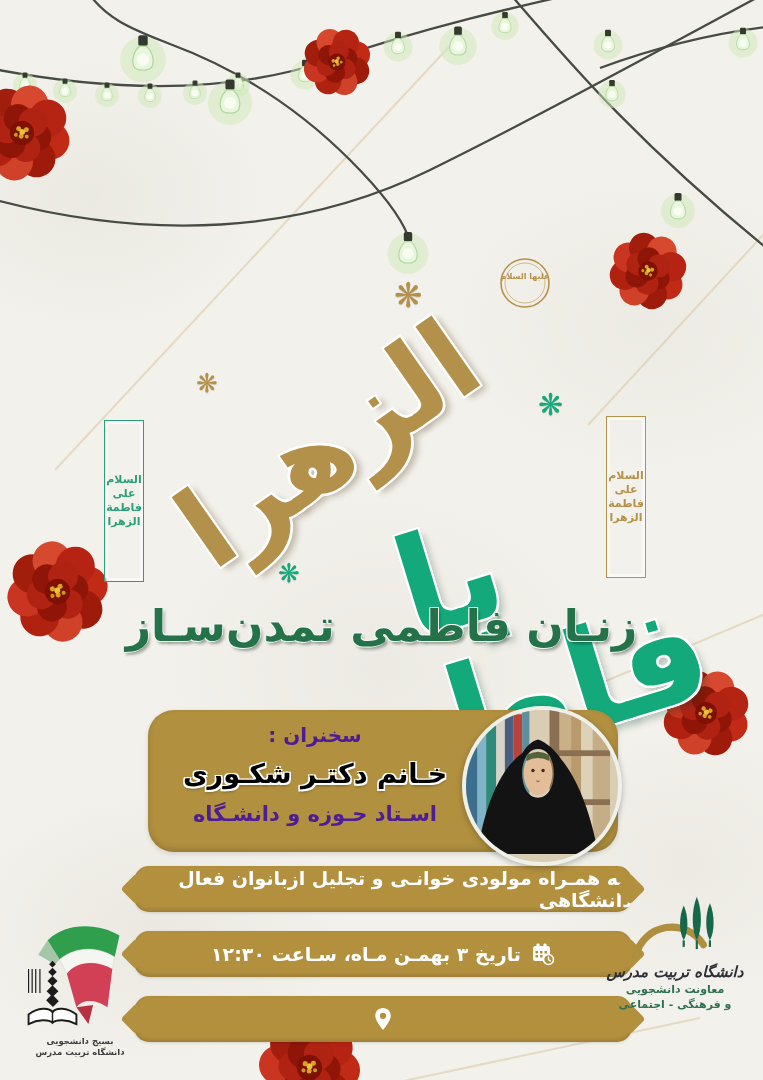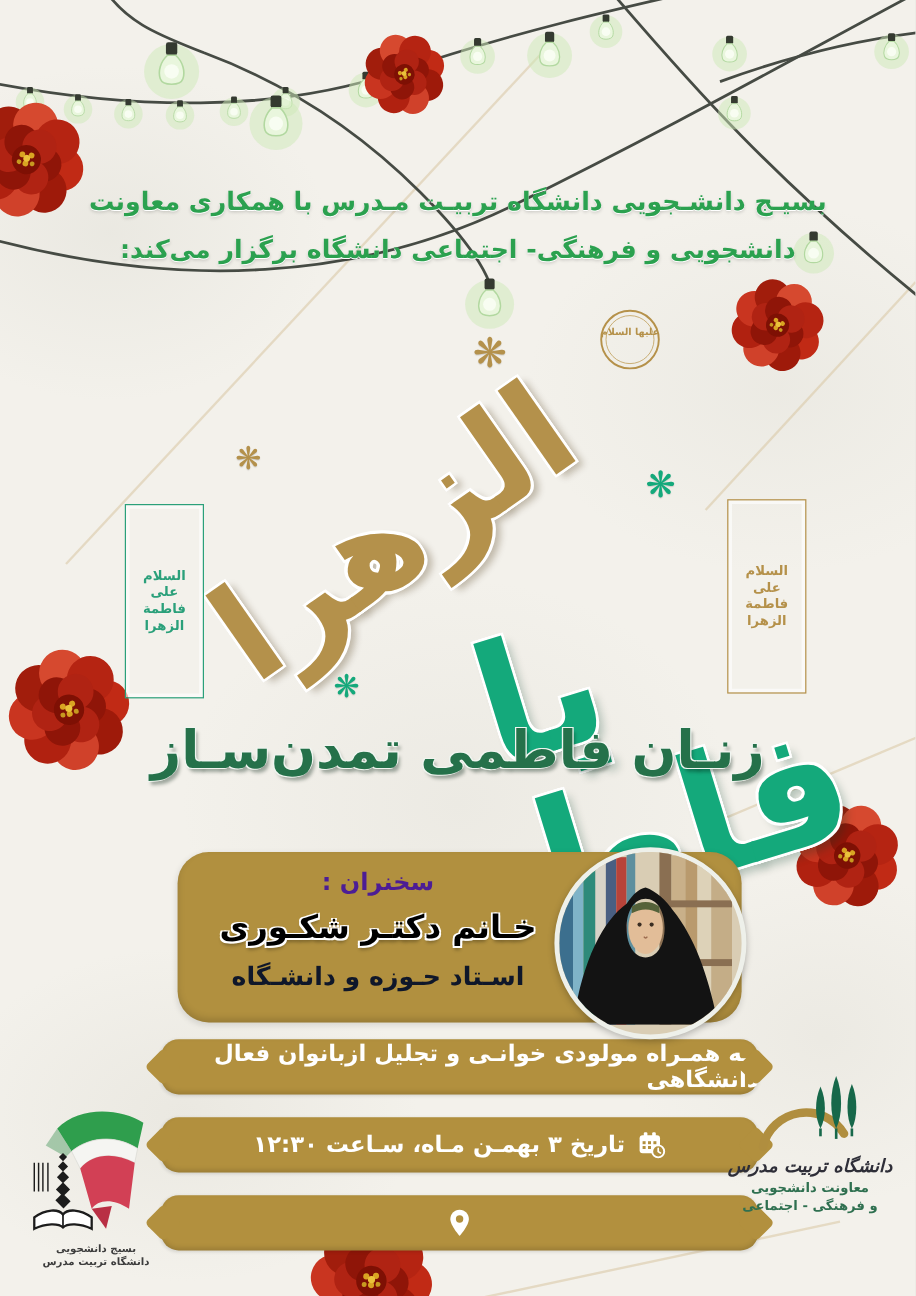--- a/index.html
+++ b/index.html
@@ -36,21 +36,21 @@
   }
   .callig-green{
     position:absolute;left:95px;top:270px;width:470px;text-align:center;
     font-size:138px;font-weight:bold;color:#14a97b;line-height:1;
     transform:rotate(-17deg);
     text-shadow:-2px -2px 0 #fff,2px -2px 0 #fff,-2px 2px 0 #fff,2px 2px 0 #fff,0 2px 0 #fff,0 -2px 0 #fff,2px 0 0 #fff,-2px 0 0 #fff,4px 7px 7px rgba(0,60,40,.25);
   }
   .aster{position:absolute;line-height:1;text-shadow:0 1px 1px rgba(0,0,0,.15);}
   .seal{position:absolute;}
   .side-panel{
-    z-index:3;width:38px;height:152px;padding:4px 13px;
+    z-index:3;width:38px;height:152px;padding:4px 0;
     display:flex;flex-direction:column;align-items:center;justify-content:center;
     font-size:11px;line-height:14px;font-weight:bold;text-align:center;
     border:1.5px solid currentColor;box-shadow:inset 0 0 0 3px rgba(255,255,255,.6);
   }
   #panel-left{left:104px;top:420px;color:#2aa07a;}
   #panel-right{left:606px;top:416px;color:#b5914a;}
   #event-title{
     z-index:3;top:600px;left:0;width:100%;text-align:center;
     font-size:44px;font-weight:bold;color:#25714a;letter-spacing:1px;
     text-shadow:-1px -1px 0 #f0f5f0,1px -1px 0 #f0f5f0,-1px 1px 0 #f0f5f0,2px 3px 3px rgba(0,30,15,.35);
@@ -60,21 +60,21 @@
     z-index:3;left:148px;top:710px;width:470px;height:142px;
     background:#b1903f;border-radius:26px;
     box-shadow:inset 0 -3px 6px rgba(0,0,0,.15), 0 2px 5px rgba(0,0,0,.12);
   }
   #speaker-texts{position:absolute;right:150px;left:14px;top:8px;text-align:center;}
   #speaker-label{color:#4c1d95;font-weight:bold;font-size:20px;line-height:34px;}
   #speaker-name{
     color:#000000;font-weight:bold;font-size:27px;line-height:44px;
     text-shadow:-1.5px -1.5px 0 #fff,1.5px -1.5px 0 #fff,-1.5px 1.5px 0 #fff,1.5px 1.5px 0 #fff,0 3px 3px rgba(0,0,0,.3);
   }
-  #speaker-role{color:#0f172a;font-weight:bold;font-size:21px;line-height:36px;}
+  #speaker-role{color:#4c1d95;font-weight:bold;font-size:21px;line-height:36px;}
   #speaker-photo{
     z-index:4;left:462px;top:706px;width:152px;height:152px;border-radius:50%;
     overflow:hidden;border:4px solid #eef0ea;box-shadow:0 2px 6px rgba(0,0,0,.25);
     background:#d9cdb4;
   }
   
   .banner{
     z-index:3;position:absolute;left:134px;width:498px;height:46px;
     background:#b2903e;border-radius:15px;
     display:flex;align-items:center;justify-content:center;gap:10px;direction:rtl;
@@ -181,24 +181,20 @@
   <svg class="flower" style="left:0px;top:534px;width:115px;height:115px;transform:rotate(-10deg)" viewBox="0 0 100 100">
       <use href="#sym-flower"></use>
     </svg>
   <svg class="flower" style="left:656px;top:663px;width:100px;height:100px;transform:rotate(25deg)" viewBox="0 0 100 100">
       <use href="#sym-flower"></use>
     </svg>
   <svg class="flower" style="left:252px;top:1010px;width:115px;height:115px;transform:rotate(5deg)" viewBox="0 0 100 100">
       <use href="#sym-flower"></use>
     </svg>
 
-  <div id="org-text" class="abs rtl">
-    <div>بسیـج دانشـجویی دانشگاه تربیـت مـدرس با همکاری معاونت</div>
-    <div>دانشجویی و فرهنگی- اجتماعی دانشگاه برگزار می‌کند:</div>
-  </div>
 
   <div id="callig" class="abs">
     <div class="callig-gold rtl">الزهرا</div>
     <div class="callig-green rtl">یا فاطمه</div>
     <span class="aster" style="left:254px;top:40px;font-size:34px;color:#b4914b">❋</span>
     <span class="aster" style="left:56px;top:132px;font-size:26px;color:#b4914b">❋</span>
     <span class="aster" style="left:398px;top:152px;font-size:30px;color:#14a97b">❋</span>
     <span class="aster" style="left:138px;top:322px;font-size:26px;color:#14a97b">❋</span>
     <div class="seal" style="left:358px;top:18px;width:54px;height:54px">
       <svg width="54" height="54" viewBox="0 0 54 54">

